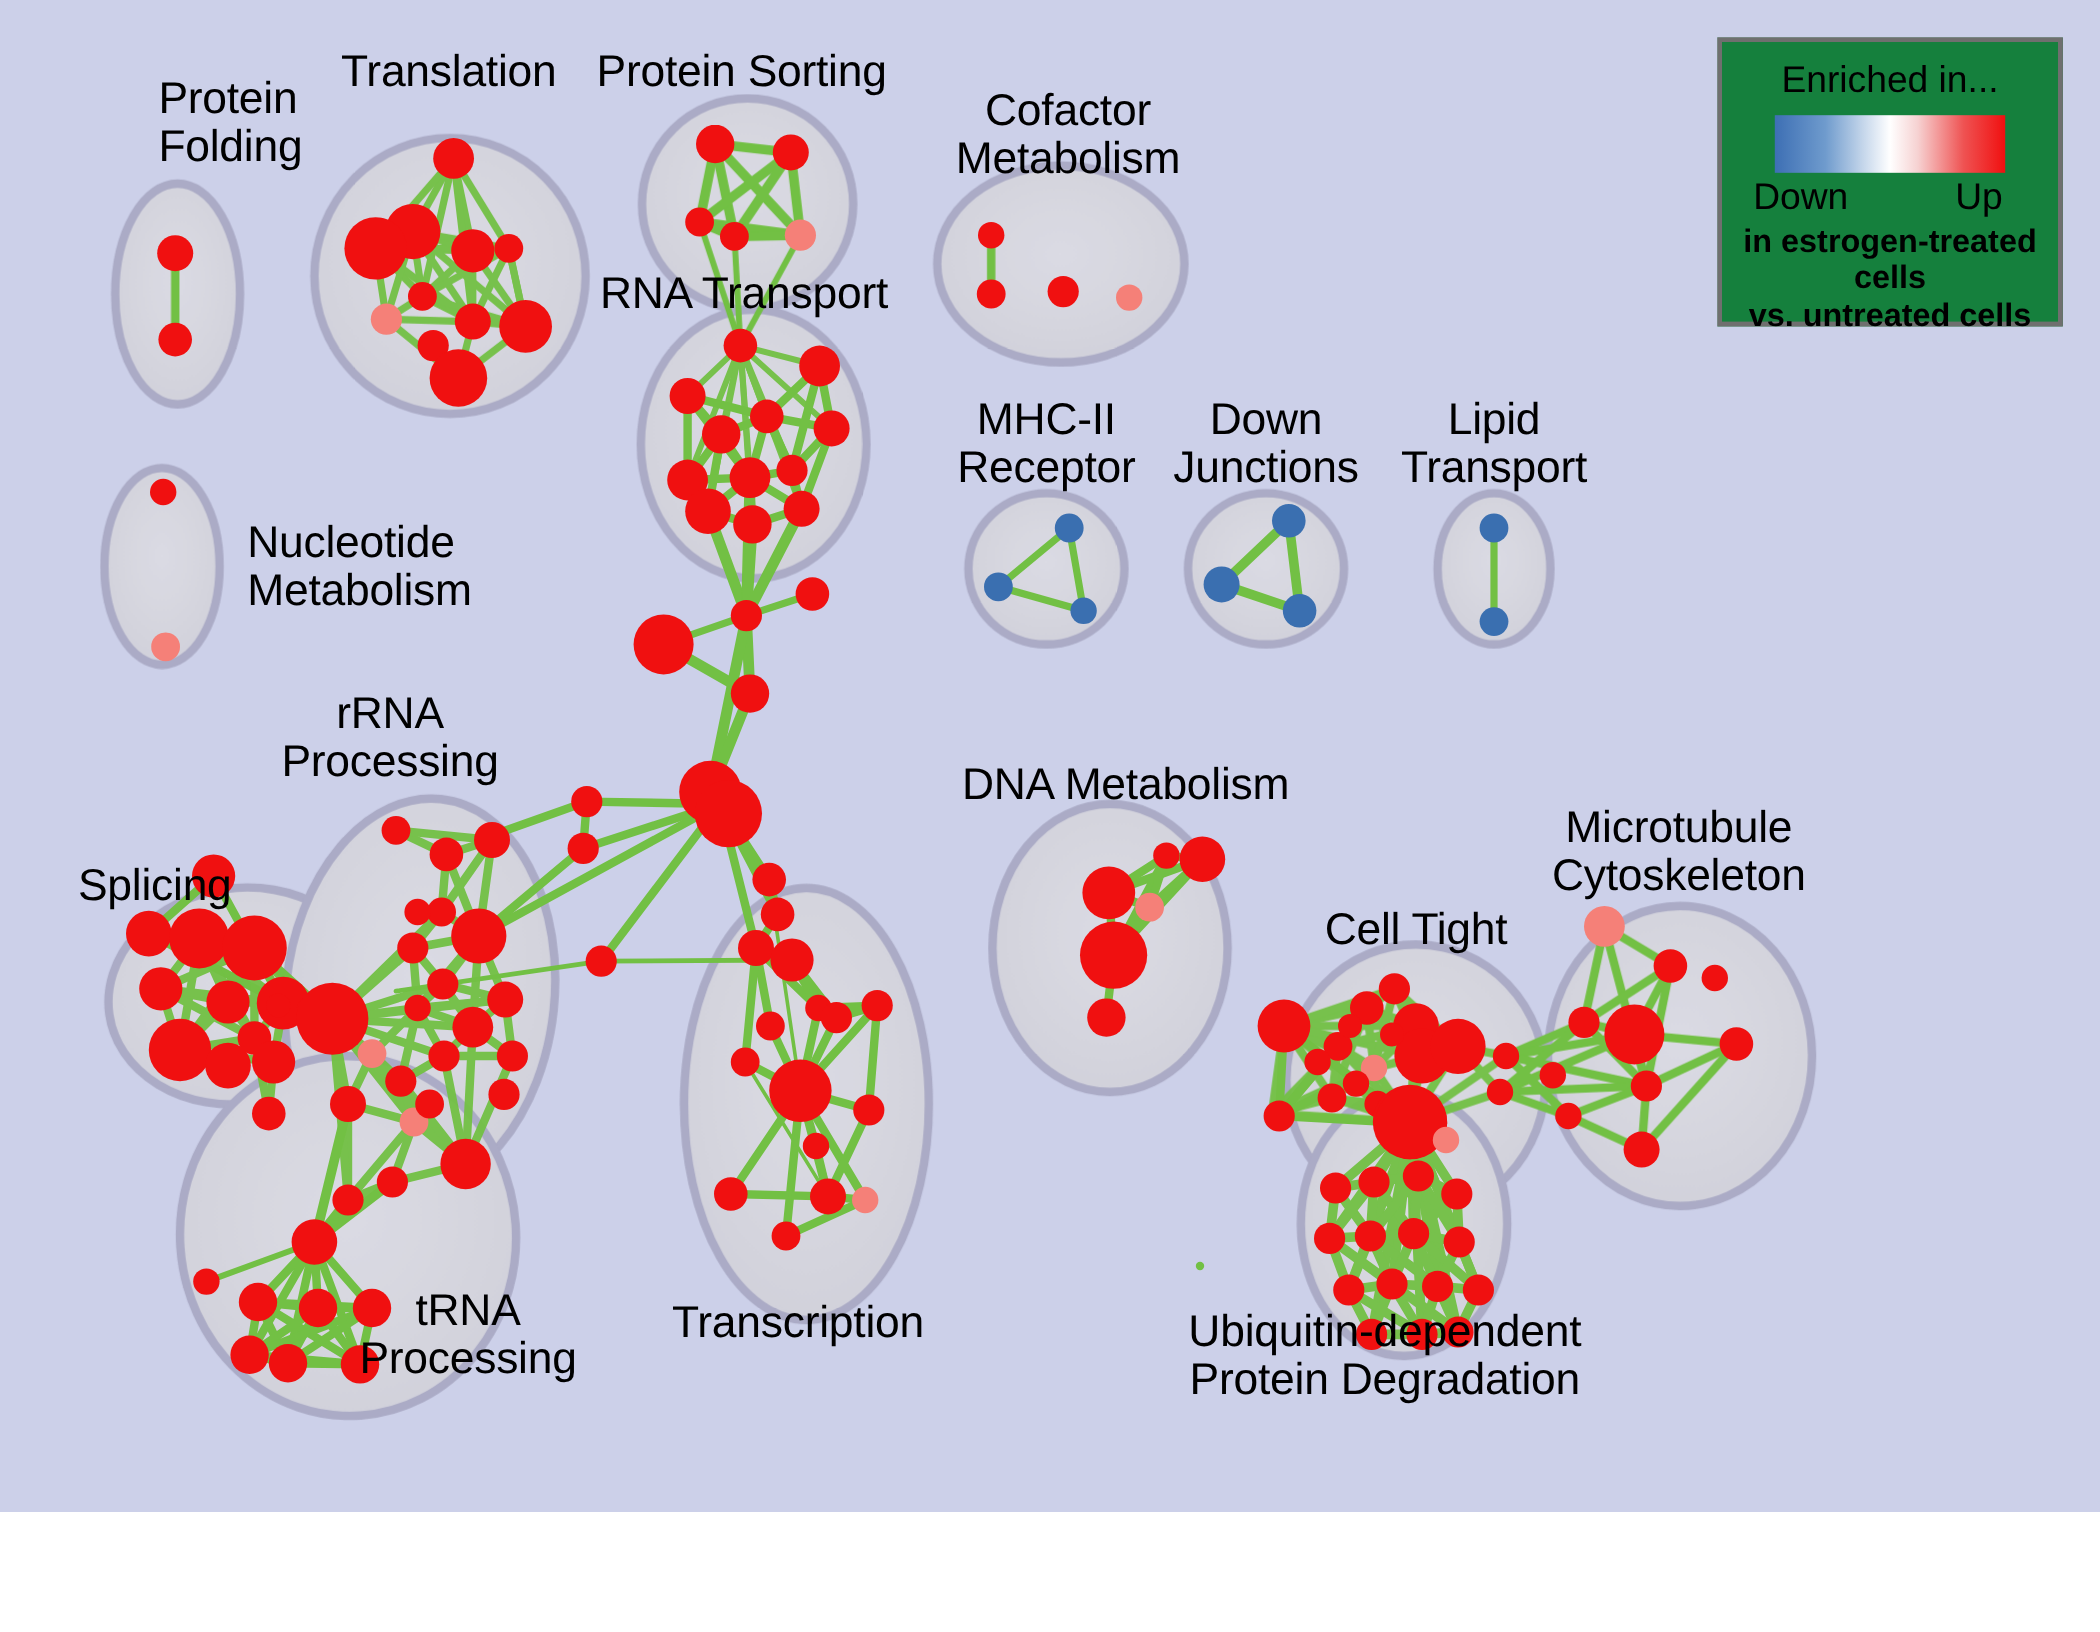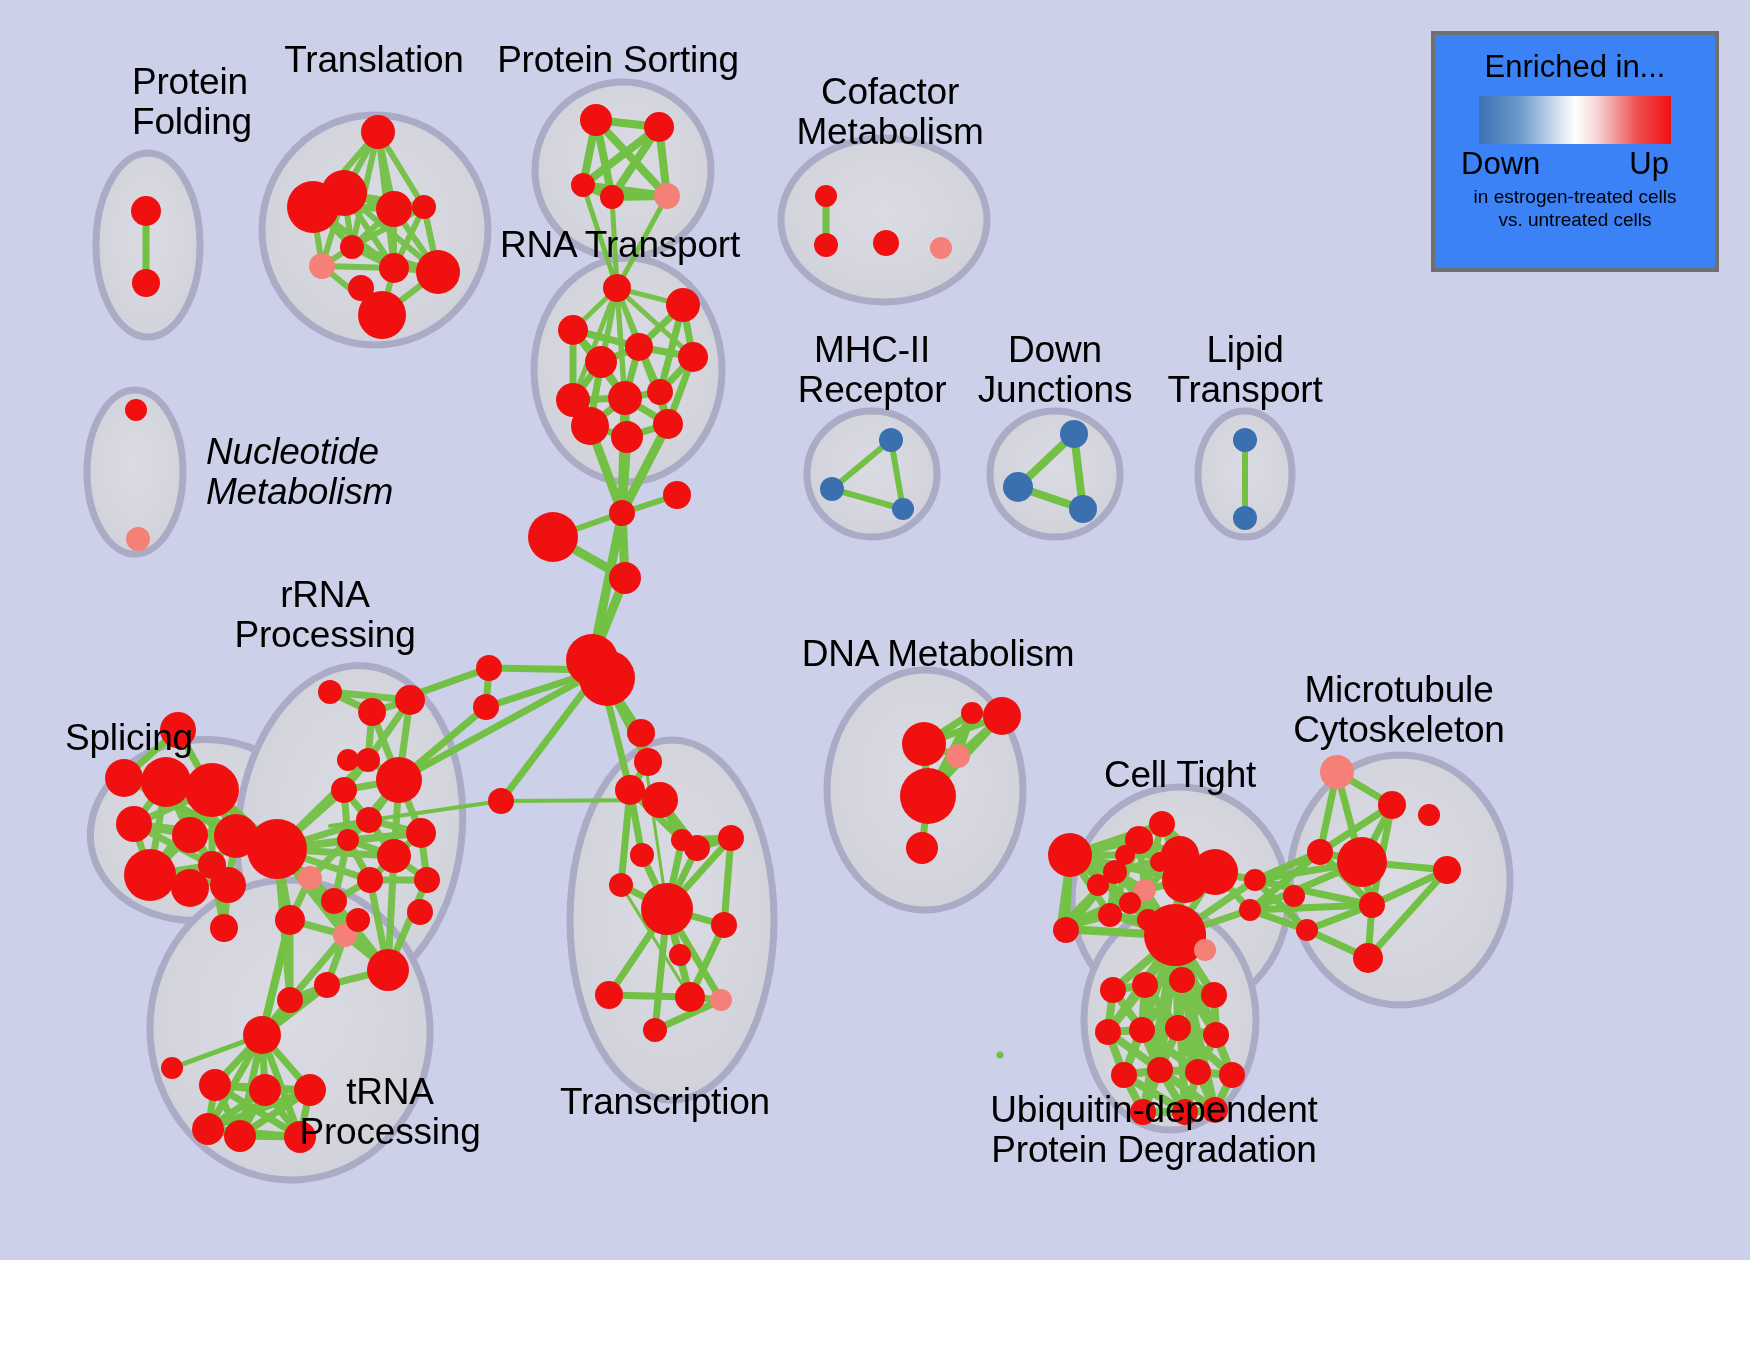--- a/index.html
+++ b/index.html
@@ -24,21 +24,21 @@
     letter-spacing:-0.2px;
   }
   .lbl.c{text-align:center;transform:translateX(-50%);}
   .lbl.l{text-align:left;}
 
   
   #legend{
     position:absolute;
     left:1431px;top:31px;
     width:288px;height:241px;
-    background:#3b82f6;
+    background:#15803d;
     border:4px solid #6f6f6f;
     box-sizing:border-box;
   }
   #legend .ltitle{
     text-align:center;
     font-size:31px;
     color:#000;
     margin-top:14px;
   }
   #legend .bar{
@@ -49,24 +49,25 @@
   #legend .ends{
     position:relative;
     width:228px;margin:2px auto 0 auto;
     height:38px;
     font-size:31px;color:#000;
   }
   #legend .ends .d{position:absolute;left:0;top:0;}
   #legend .ends .u{position:absolute;right:20px;top:0;}
   #legend .sub{
     text-align:center;
-    font-size:19px;
+    font-size:27px;
     color:#000;
     line-height:1.12;
     margin-top:2px;
+    font-weight:bold;
   }
 </style>
 </head>
 <body>
 
 <div id="stage">
 
   <svg id="net" viewBox="0 0 1750 1360" xmlns="http://www.w3.org/2000/svg">
     <defs>
       <radialGradient id="halo" cx="50%" cy="45%" r="62%">
@@ -786,21 +787,21 @@
       <div class="lbl c" style="left: 618px; top: 40px;">Protein Sorting</div>
       <div class="lbl c" style="left: 890px; top: 72px;">Cofactor
 Metabolism</div>
       <div class="lbl c" style="left: 620px; top: 225px;">RNA Transport</div>
       <div class="lbl c" style="left: 872px; top: 330px;">MHC-II
 Receptor</div>
       <div class="lbl c" style="left: 1055px; top: 330px;">Down
 Junctions</div>
       <div class="lbl c" style="left: 1245px; top: 330px;">Lipid
 Transport</div>
-      <div class="lbl l" style="left: 206px; top: 432px; font-style: italic;">Nucleotide
+      <div class="lbl l" style="left: 206px; top: 432px;">Nucleotide
 Metabolism</div>
       <div class="lbl c" style="left: 325px; top: 575px;">rRNA
 Processing</div>
       <div class="lbl l" style="left: 65px; top: 718px;">Splicing</div>
       <div class="lbl c" style="left: 938px; top: 634px;">DNA Metabolism</div>
       <div class="lbl c" style="left: 1399px; top: 670px;">Microtubule
 Cytoskeleton</div>
       <div class="lbl c" style="left: 1180px; top: 755px;">Cell Tight</div>
       <div class="lbl c" style="left: 665px; top: 1082px;">Transcription</div>
       <div class="lbl c" style="left: 390px; top: 1072px;">tRNA

